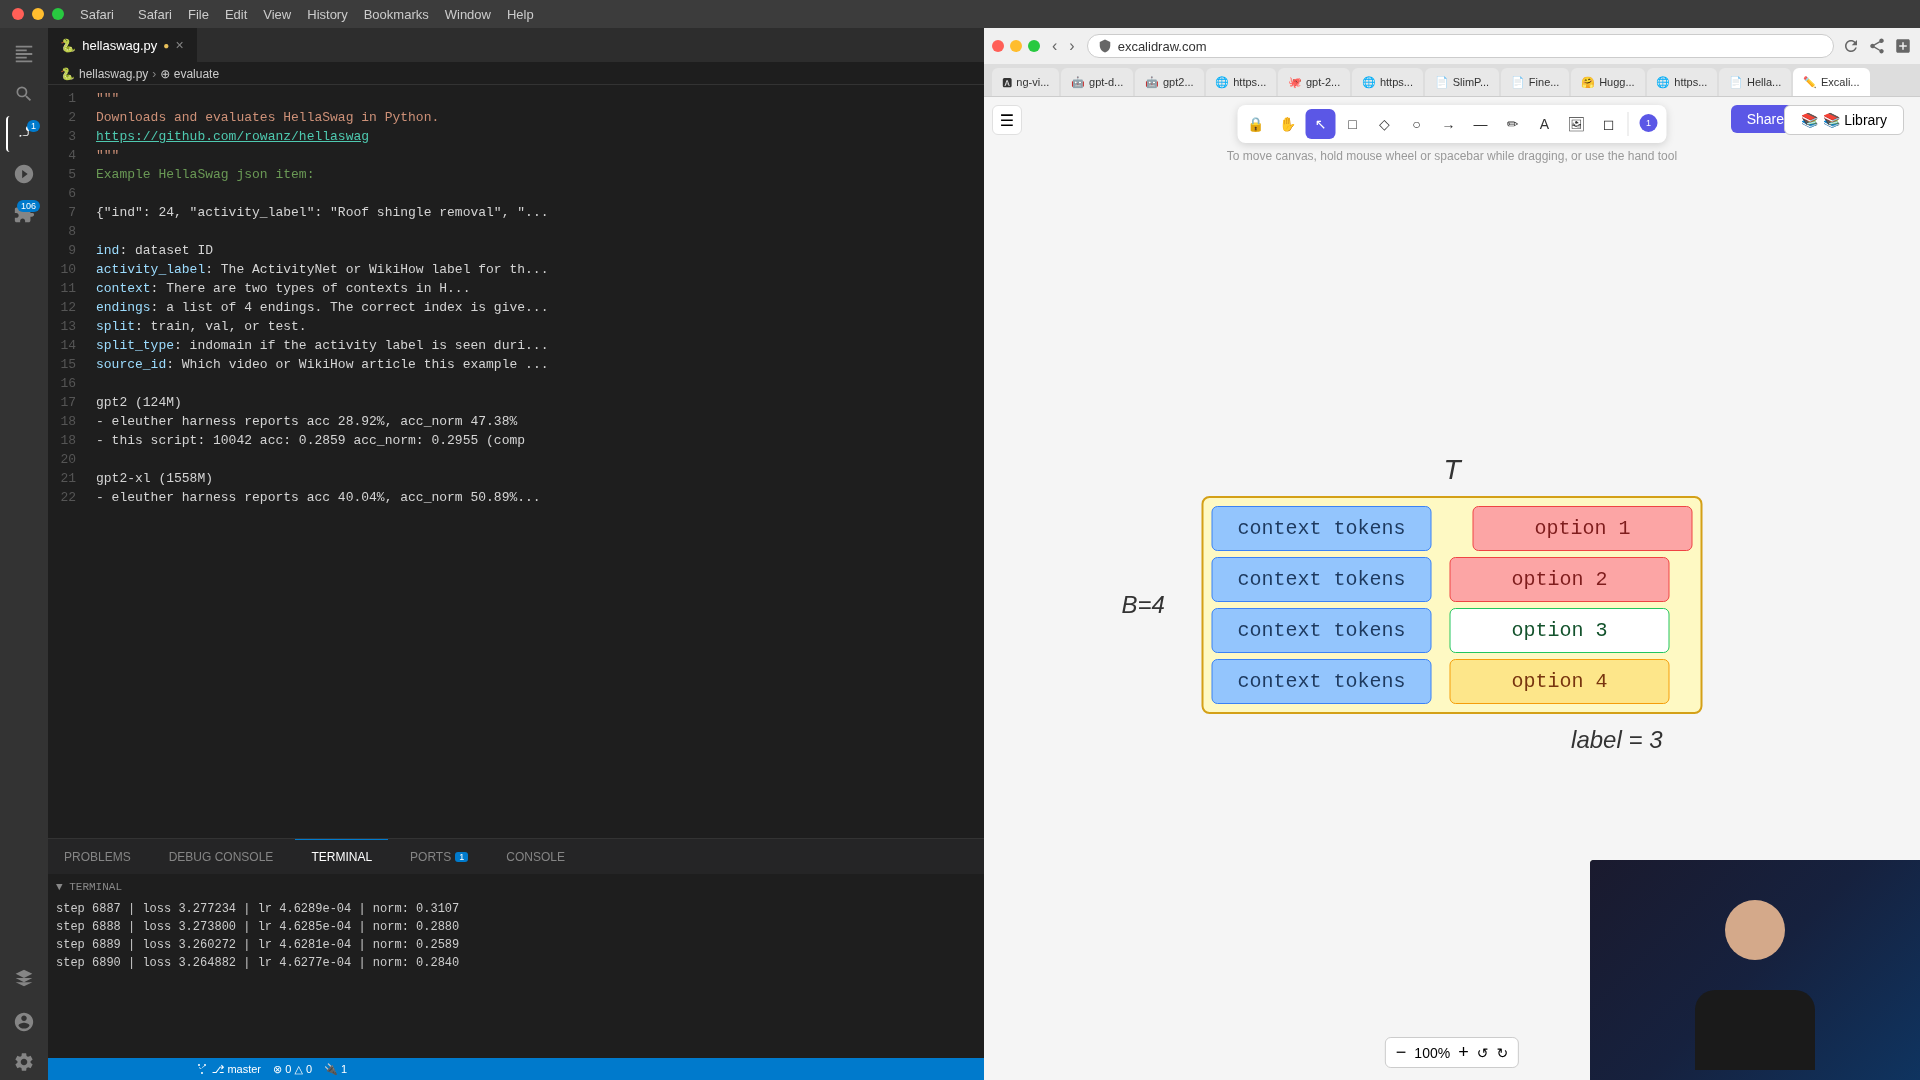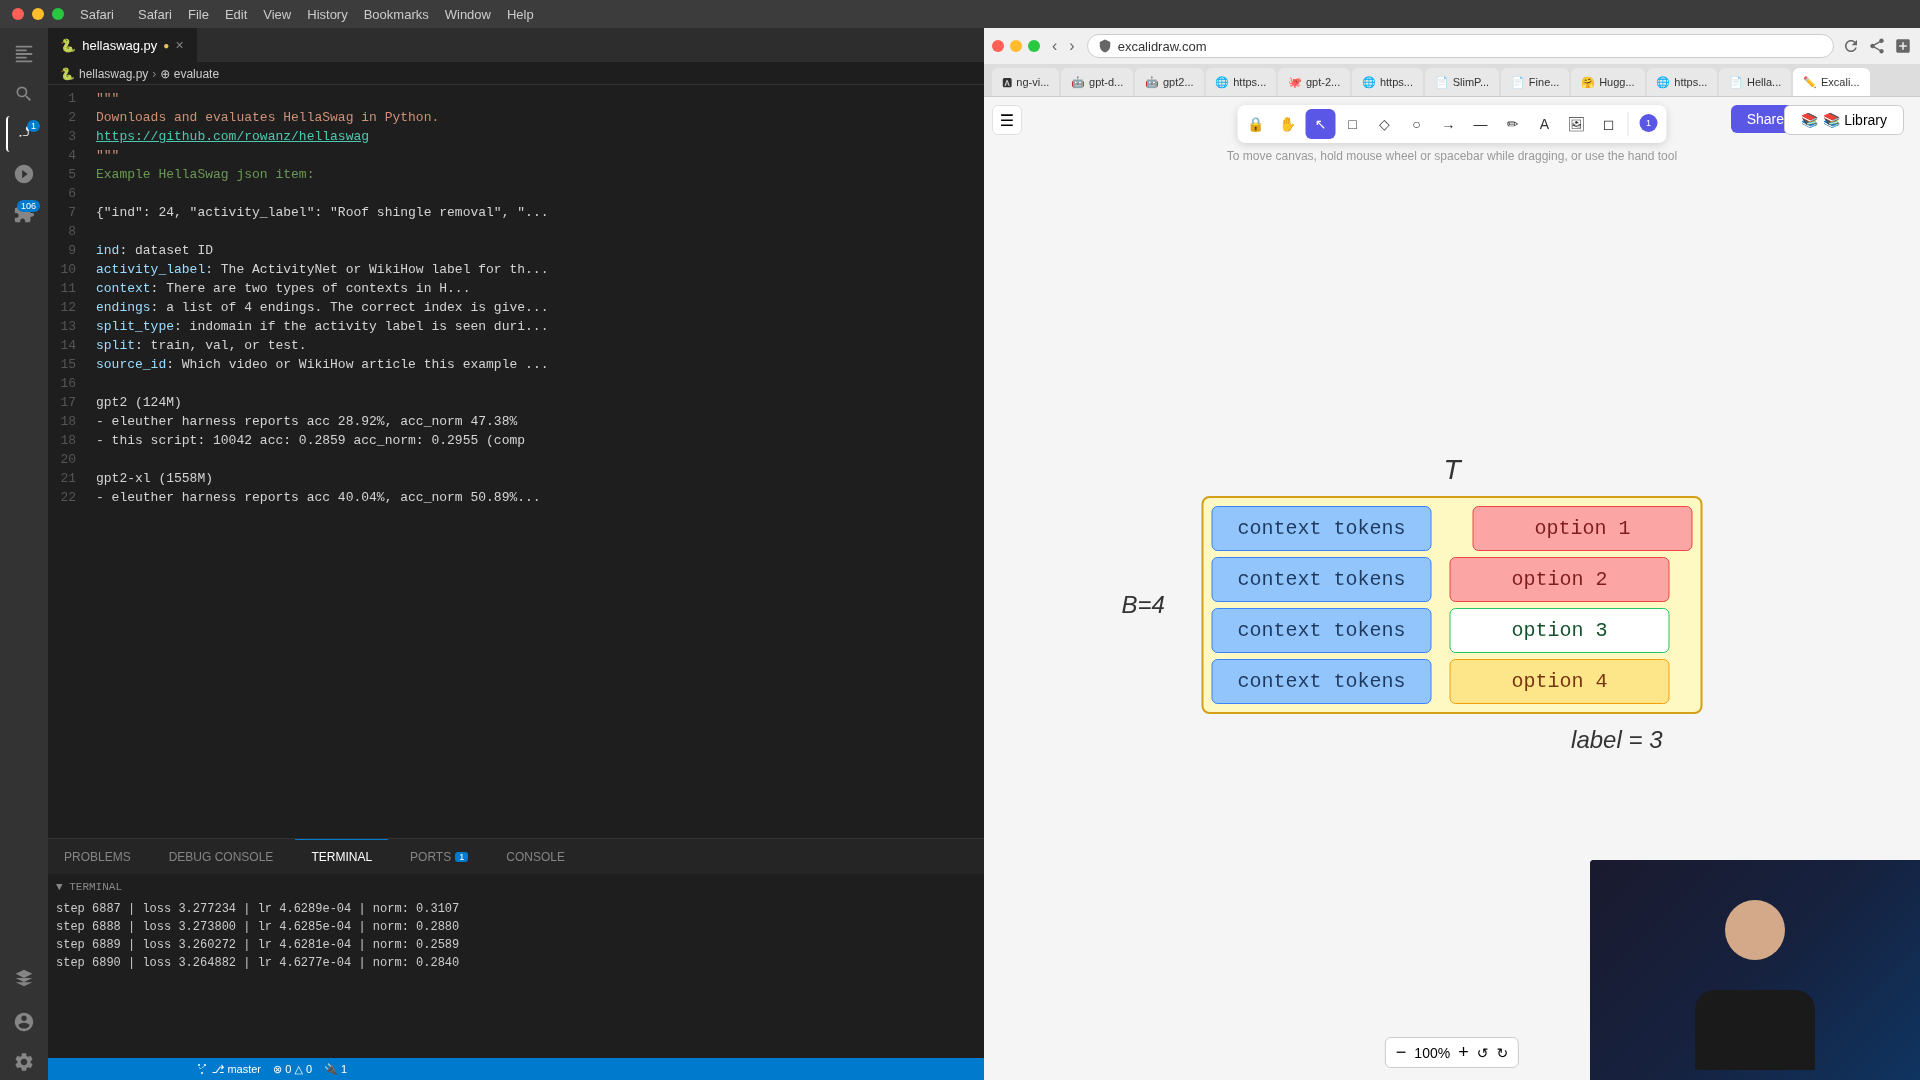--- a/index.html
+++ b/index.html
@@ -625,22 +625,22 @@
         <div class="code-line"><span class="url">https://github.com/rowanz/hellaswag</span></div>
         <div class="code-line"><span class="str">"""</span></div>
         <div class="code-line"><span class="comment">Example HellaSwag json item:</span></div>
         <div class="code-line empty"></div>
         <div class="code-line"><span style="color:#d4d4d4;">{"ind": 24, "activity_label": "Roof shingle removal", "</span><span style="color:#d4d4d4;">...</span></div>
         <div class="code-line empty"></div>
         <div class="code-line"><span style="color:#9cdcfe;">ind</span><span style="color:#d4d4d4;">: dataset ID</span></div>
         <div class="code-line"><span style="color:#9cdcfe;">activity_label</span><span style="color:#d4d4d4;">: The ActivityNet or WikiHow label for th...</span></div>
         <div class="code-line"><span style="color:#9cdcfe;">context</span><span style="color:#d4d4d4;">: There are two types of contexts in H...</span></div>
         <div class="code-line"><span style="color:#9cdcfe;">endings</span><span style="color:#d4d4d4;">: a list of 4 endings. The correct index is give...</span></div>
+        <div class="code-line"><span style="color:#9cdcfe;">split</span><span style="color:#d4d4d4;">: train, val, or test.</span></div>
         <div class="code-line"><span style="color:#9cdcfe;">split_type</span><span style="color:#d4d4d4;">: indomain if the activity label is seen duri...</span></div>
-        <div class="code-line"><span style="color:#9cdcfe;">split</span><span style="color:#d4d4d4;">: train, val, or test.</span></div>
         <div class="code-line"><span style="color:#9cdcfe;">source_id</span><span style="color:#d4d4d4;">: Which video or WikiHow article this example ...</span></div>
         <div class="code-line empty"></div>
         <div class="code-line"><span style="color:#d4d4d4;">gpt2 (124M)</span></div>
         <div class="code-line"><span style="color:#d4d4d4;">- eleuther harness reports acc 28.92%, acc_norm 47.38%</span></div>
         <div class="code-line"><span style="color:#d4d4d4;">- this script: 10042 acc: 0.2859 acc_norm: 0.2955 (comp</span></div>
         <div class="code-line empty"></div>
         <div class="code-line"><span style="color:#d4d4d4;">gpt2-xl (1558M)</span></div>
         <div class="code-line"><span style="color:#d4d4d4;">- eleuther harness reports acc 40.04%, acc_norm 50.89%...</span></div>
       </div>
     </div>

